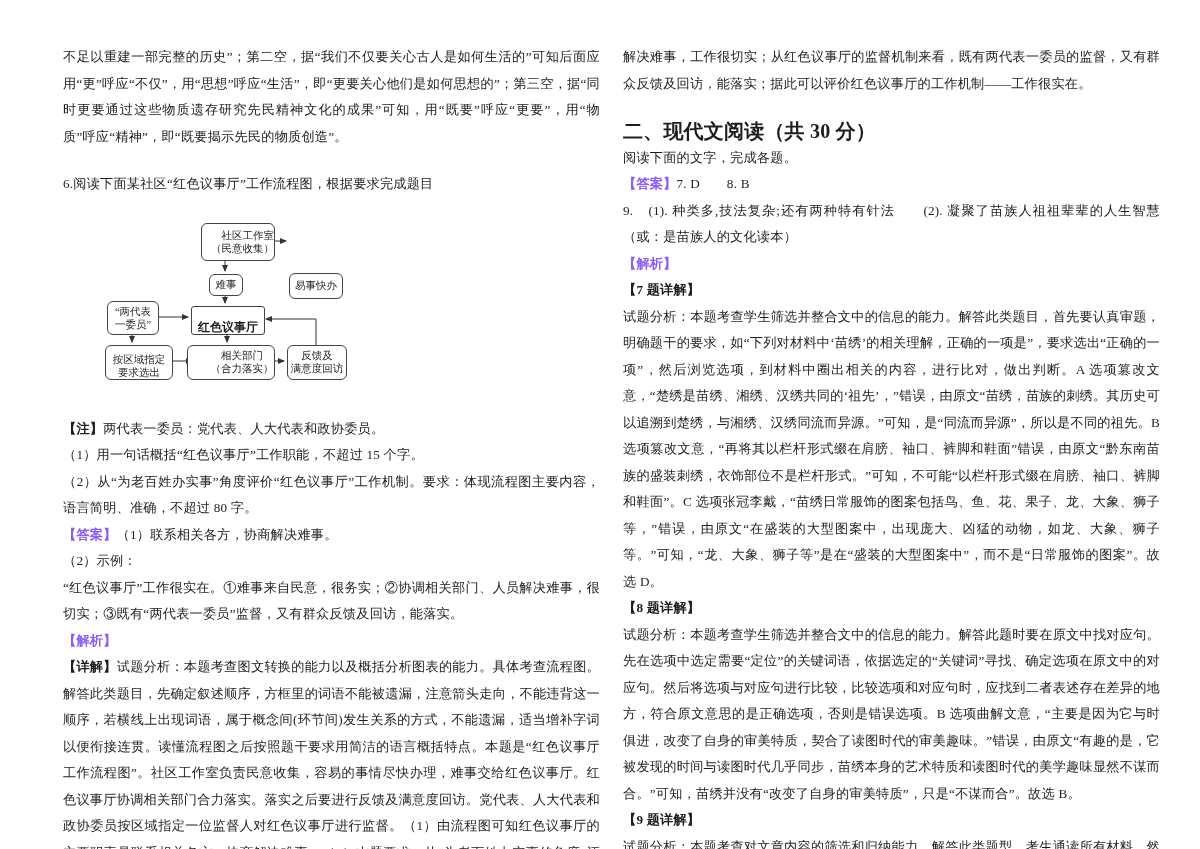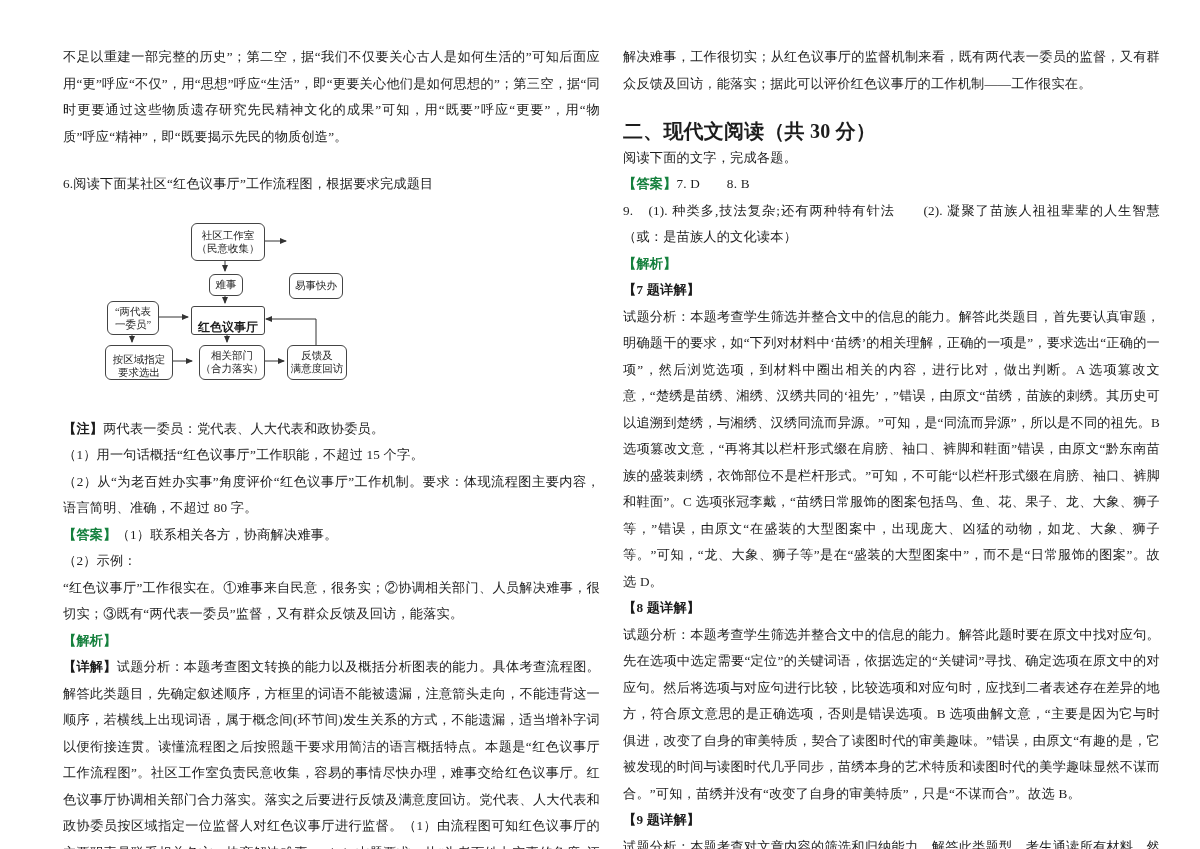--- a/index.html
+++ b/index.html
@@ -7,21 +7,21 @@
     width:1200px;height:849px;background:#ffffff;position:relative;overflow:hidden;
     font-family:"Liberation Serif","DejaVu Serif",serif;
     color:#1d1d1d;
   }
   .col{position:absolute;top:44px;width:537px;font-size:13.2px;line-height:26.5px;
        text-align:justify;letter-spacing:0.2px;}
   #col-left{left:63px;}
   #col-right{left:623px;}
   .col p{margin:0;}
   .gap-lg{margin-top:21px !important;}
-  .mk-blue{color:#15803d;font-weight:bold;}
+  .mk-blue{color:#8b5cf6;font-weight:bold;}
   .mk-bold{font-weight:bold;}
   .sec-head{font-weight:bold;font-size:20px;}
   
   .flowchart{position:relative;width:300px;height:196px;margin:16px 0 6px 20px;}
   .fc-box{
     position:absolute;border:1px solid #444;border-radius:6px;background:#fff;
     display:flex;flex-direction:column;align-items:center;justify-content:center;
     font-size:10.5px;line-height:13px;text-align:center;letter-spacing:0;
   }
   .fc-hall{font-weight:bold;font-size:12px;border-radius:3px;}
@@ -47,42 +47,42 @@
         <line x1="142" y1="45" x2="142" y2="57" marker-end="url(#ah)"></line>
         <line x1="142" y1="80" x2="142" y2="89" marker-end="url(#ah)"></line>
         <line x1="74" y1="103" x2="105" y2="103" marker-end="url(#ah)"></line>
         <line x1="49" y1="119" x2="49" y2="128" marker-end="url(#ah)"></line>
         <line x1="88" y1="147" x2="109" y2="147" marker-end="url(#ah)"></line>
         <line x1="144" y1="119" x2="144" y2="128" marker-end="url(#ah)"></line>
         <line x1="176" y1="147" x2="201" y2="147" marker-end="url(#ah)"></line>
         <polyline points="233,131 233,105 183,105" marker-end="url(#ah)"></polyline>
       </g>
     </svg>
-    <div class="fc-box" style="left:108px;top:9px;width:72px;height:36px;">
+    <div class="fc-box" style="left:118px;top:9px;width:72px;height:36px;align-items:flex-end;">
       <span>社区工作室</span>
       <span>（民意收集）</span>
     </div>
     <div class="fc-box" style="left:206px;top:15px;width:52px;height:24px;margin-top:44px;">
       <span>易事快办</span>
     </div>
     <div class="fc-box" style="left:126px;top:60px;width:32px;height:20px;">
       <span>难事</span>
     </div>
     <div class="fc-box fc-hall" style="left:108px;top:92px;width:72px;height:27px;justify-content:flex-end;">
       <span>红色议事厅</span>
     </div>
     <div class="fc-box" style="left:24px;top:87px;width:50px;height:32px;">
       <span>“两代表</span>
       <span>一委员”</span>
     </div>
     <div class="fc-box" style="left:22px;top:131px;width:66px;height:33px;justify-content:flex-end;">
       <span>按区域指定</span>
       <span>要求选出</span>
     </div>
-    <div class="fc-box" style="left:116px;top:131px;width:64px;height:33px;">
+    <div class="fc-box" style="left:104px;top:131px;width:64px;height:33px;padding-left:22px;">
       <span>相关部门</span>
       <span>（合力落实）</span>
     </div>
     <div class="fc-box" style="left:204px;top:131px;width:58px;height:33px;">
       <span>反馈及</span>
       <span>满意度回访</span>
     </div>
   </div>
 
   <p><span class="mk-bold">【注】</span><span>两代表一委员：党代表、人大代表和政协委员。</span></p>

